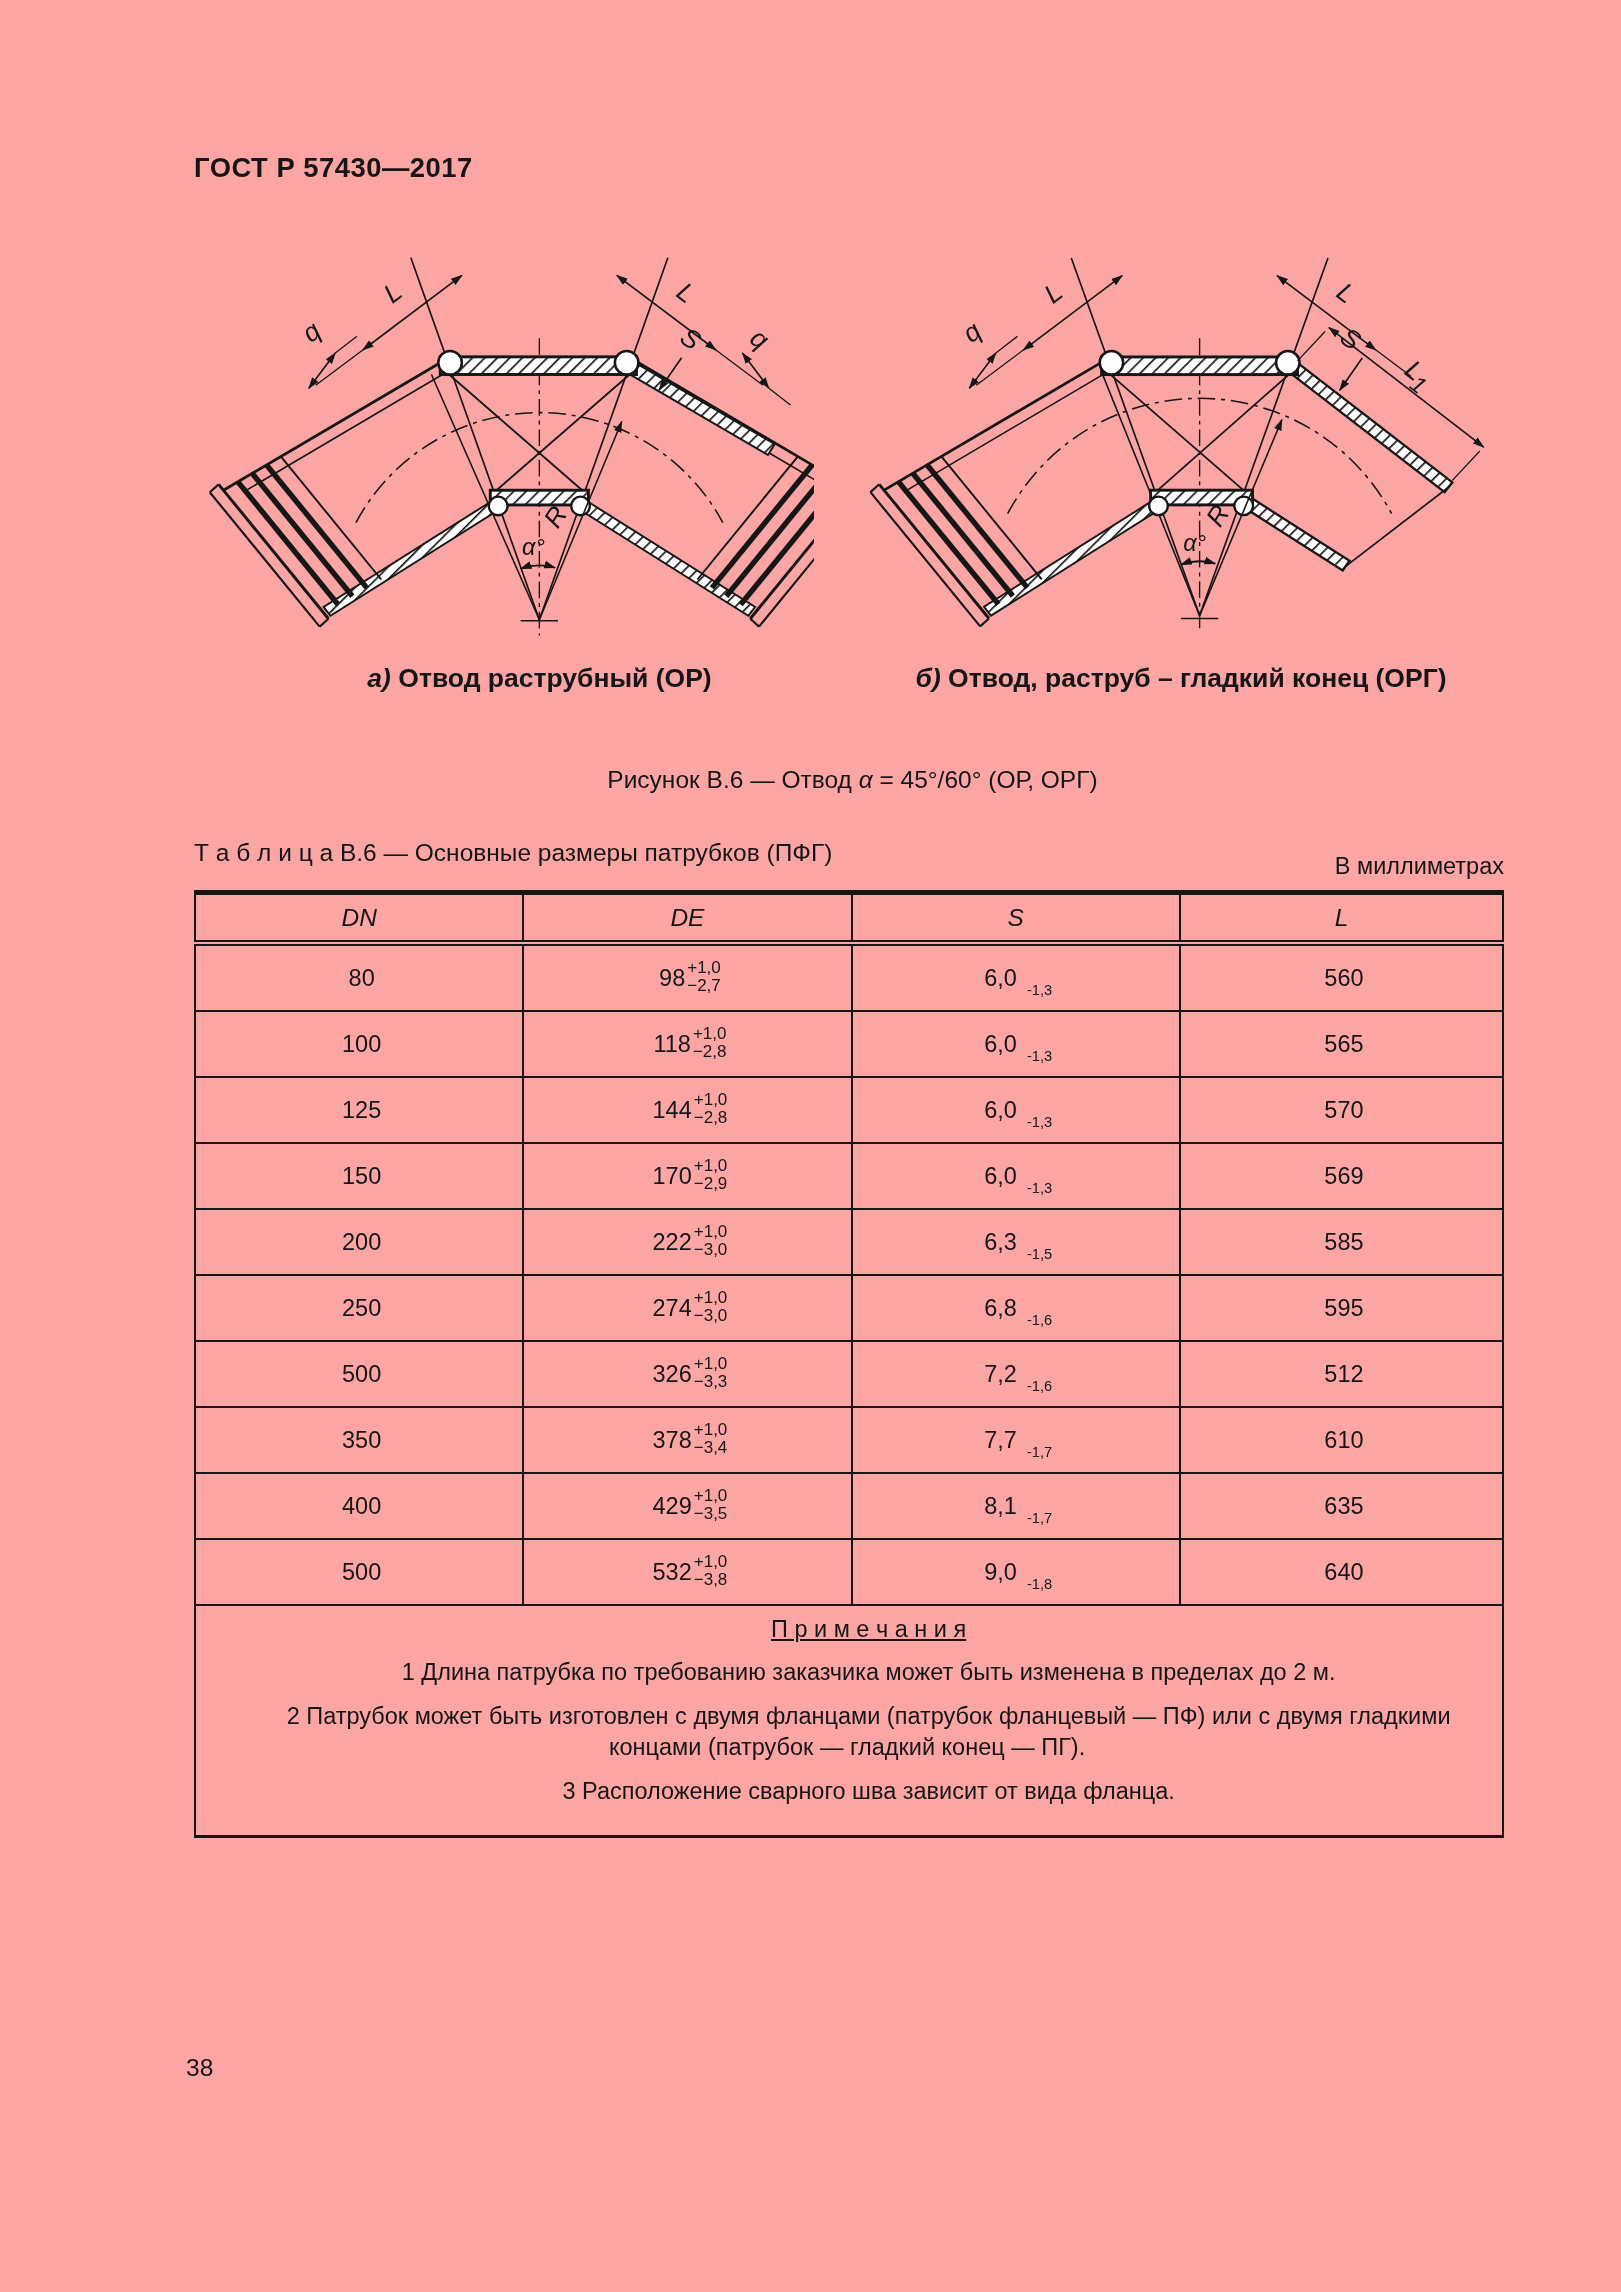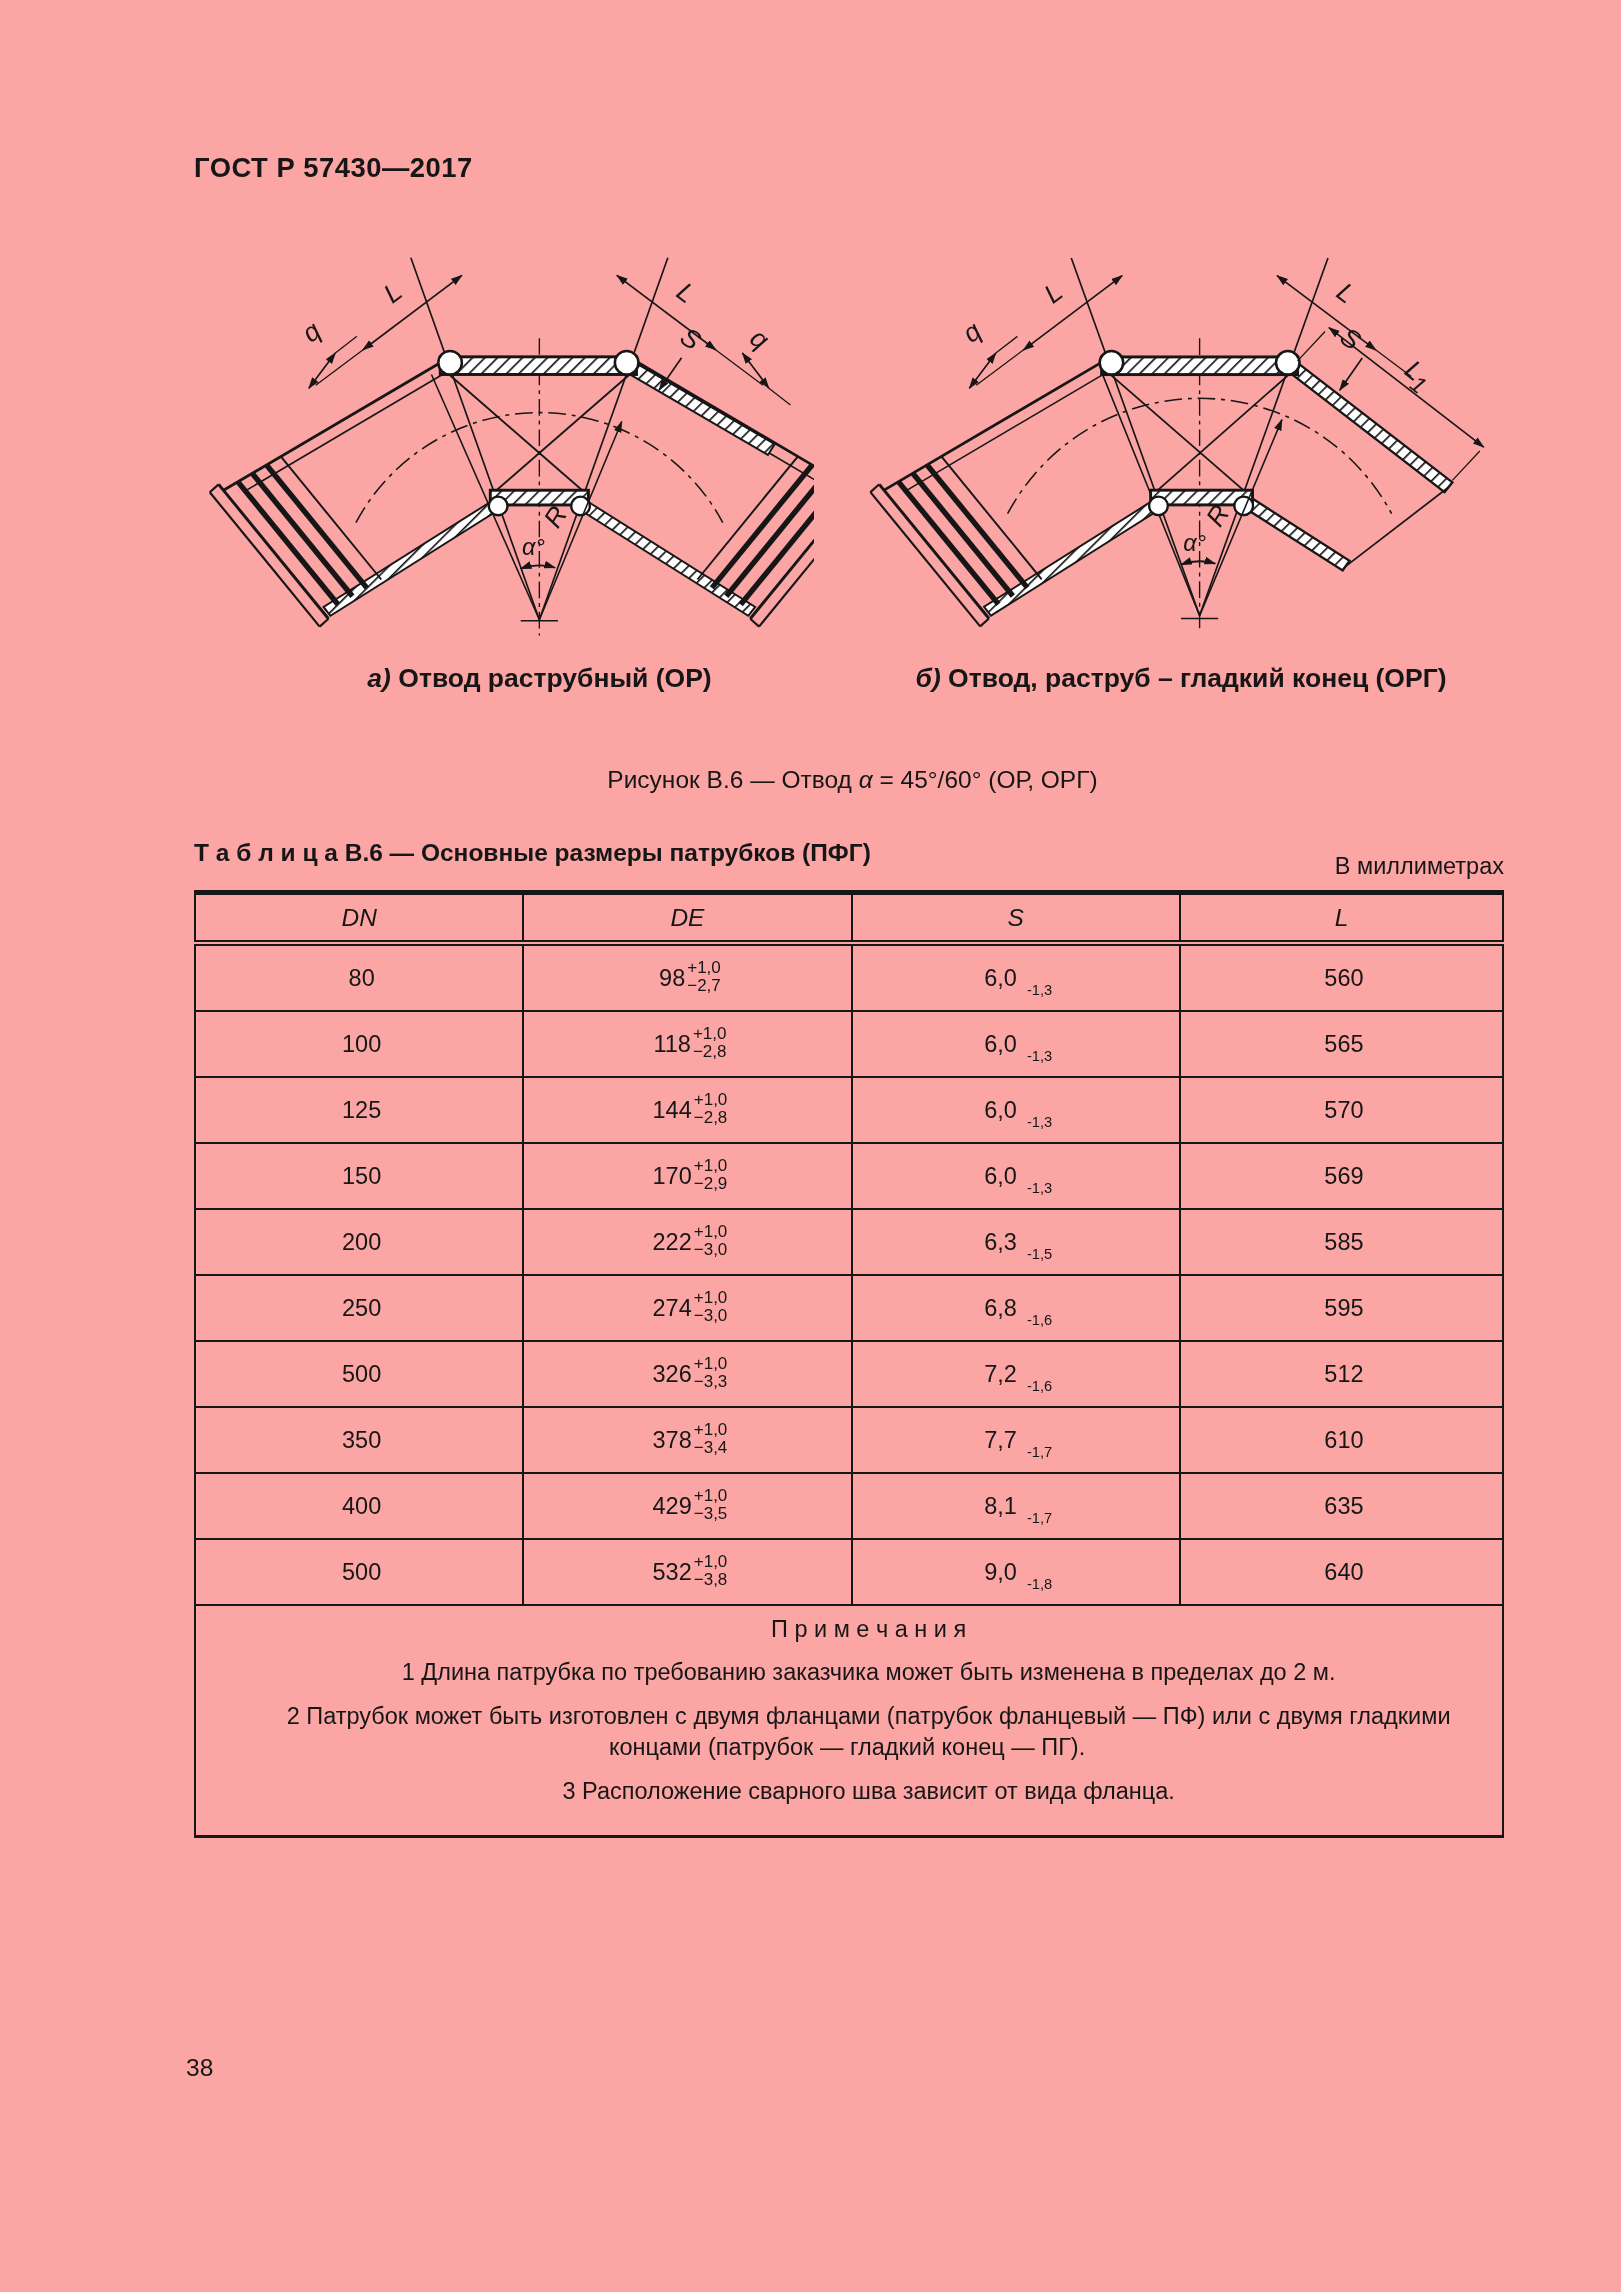--- a/index.html
+++ b/index.html
@@ -6,33 +6,33 @@
   .page{position:relative;width:1621px;height:2293px;background:#fca5a5;margin:0 auto;
         font-family:"Liberation Sans","DejaVu Sans",sans-serif;color:#161616;overflow:hidden;}
   .hdr{position:absolute;left:194px;top:152px;font-size:27.4px;font-weight:bold;letter-spacing:0.5px;}
   .figrow-a{position:absolute;left:147px;top:245px;width:667px;height:412px;}
   .figrow-b{position:absolute;left:843px;top:245px;width:676px;height:412px;}
   .capA{position:absolute;left:206px;top:663px;width:667px;text-align:center;font-size:26.5px;font-weight:bold;}
   .capB{position:absolute;left:843px;top:663px;width:676px;text-align:center;font-size:26.5px;font-weight:bold;}
   .capA .it,.capB .it{font-style:italic;font-weight:bold;}
   .figcap{position:absolute;left:235px;top:766px;width:1235px;text-align:center;font-size:24.5px;}
   .figcap .ital{font-style:italic;}
-  .tabtitle{position:absolute;left:194px;top:839px;font-size:24.5px;font-weight:bold;}
+  .tabtitle{position:absolute;left:194px;top:839px;font-size:24.5px;}
   .units{position:absolute;left:194px;top:853px;width:1310px;text-align:right;font-size:23.5px;}
   .tabwrap{position:absolute;left:194px;top:890px;}
   table.gtab{border-collapse:collapse;width:1310px;table-layout:fixed;border:2.9px solid #161616;border-top:5.9px solid #161616;border-bottom:3.9px solid #161616;}
   table.gtab th{font-style:italic;font-weight:normal;font-size:24.5px;height:43px;
       border:2px solid #161616;border-bottom:6.9px double #161616;text-align:center;vertical-align:middle;}
   table.gtab td{border:2.5px solid #161616;height:62px;text-align:center;vertical-align:middle;font-size:23.5px;padding-left:6px;}
   .dew{display:inline-flex;align-items:center;}
   .tstack{display:inline-flex;flex-direction:column;align-items:flex-start;font-size:17px;line-height:1.08;margin-left:2px;transform:translateY(-1px);}
   .ssub{font-size:14.7px;position:relative;top:9.8px;margin-left:10px;}
   td.notes{height:auto;text-align:left;padding:7.8px 9.8px 15.7px 7.8px;font-size:23px;line-height:1.34;}
   td.notes p{margin:12px;text-indent:43px;}
-  td.notes .ntitle{margin:0;text-indent:43px;}
+  td.notes .ntitle{margin:0;text-indent:43px;text-decoration:underline;}
   .pagenum{position:absolute;left:186px;top:2054px;font-size:24.5px;}
   svg .lbl{font-family:"Liberation Sans","DejaVu Sans",sans-serif;font-style:italic;font-size:27px;fill:#161616;}
   svg .lbls{font-family:"Liberation Sans","DejaVu Sans",sans-serif;font-style:italic;font-size:24px;fill:#161616;}
 </style>
 </head>
 <body>
 
 <div class="page">
 
   <div class="hdr">ГОСТ Р 57430—2017</div>

